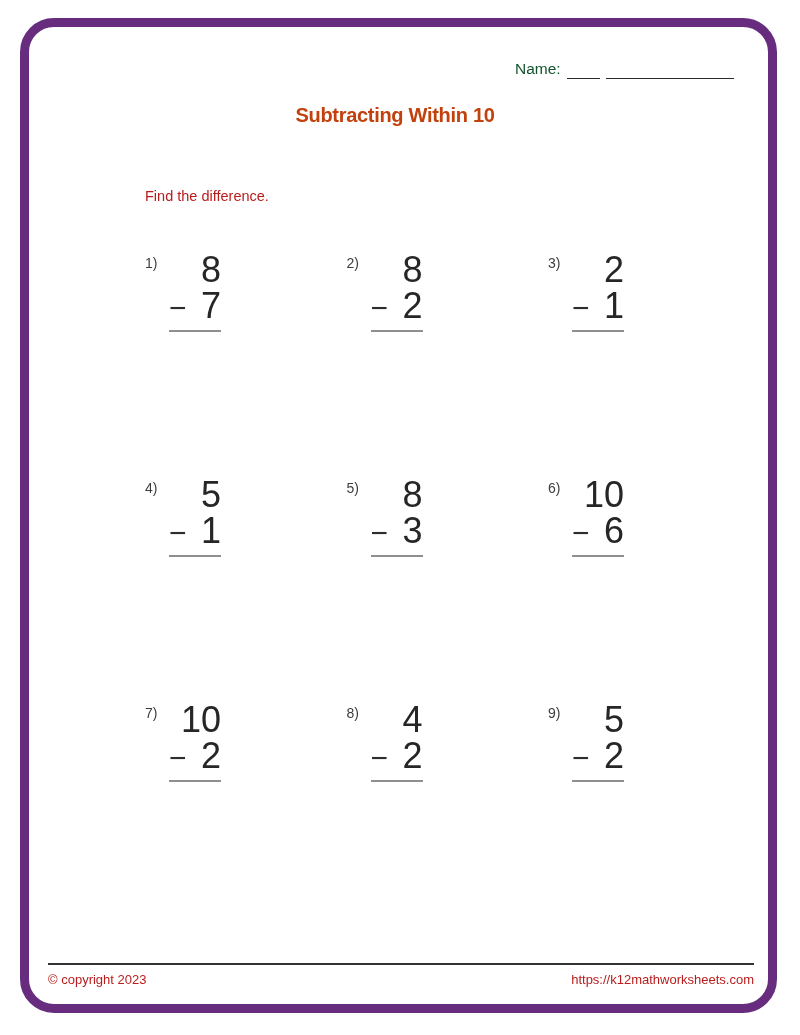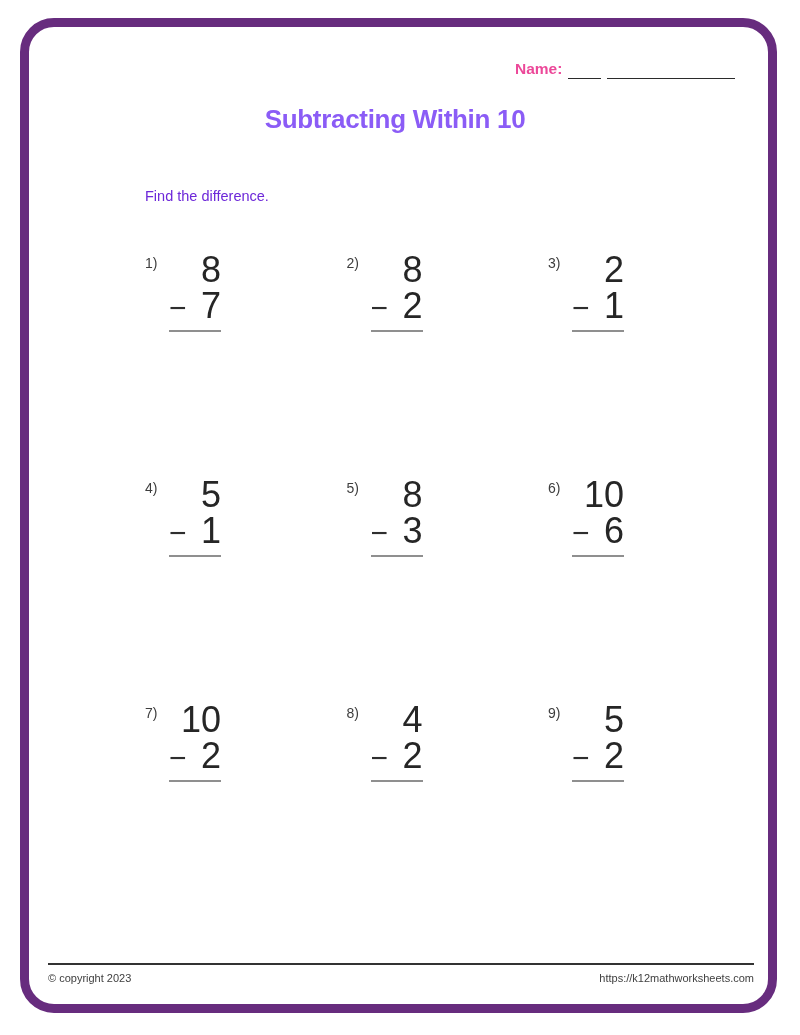--- a/index.html
+++ b/index.html
@@ -21,48 +21,47 @@
     background: #ffffff;
   }
   
   .name-row {
     position: absolute;
     left: 515px; top: 60px;
     display: flex;
     align-items: flex-end;
     gap: 6px;
     font-size: 15.5px;
-    color: #ec4899;
-    font-weight: bold;
+    color: #14532d;
   }
   .name-row .label { padding-bottom: 1px; }
   .nseg {
     display: inline-block;
     height: 18px;
     border-bottom: 1.5px solid #2b2b2b;
   }
   .nseg.short { width: 33px; }
   .nseg.long  { width: 128px; }
   
   .title {
     position: absolute;
     left: 0; top: 104px;
     width: 790px;
     text-align: center;
-    font-size: 26px;
+    font-size: 20px;
     font-weight: bold;
     letter-spacing: -0.3px;
-    color: #8b5cf6;
+    color: #c2410c;
   }
   
   .instructions {
     position: absolute;
     left: 145px; top: 188px;
     font-size: 14.5px;
-    color: #6d28d9;
+    color: #b91c1c;
   }
   
   .problems {
     position: absolute;
     left: 145px; top: 250px;
     display: grid;
     grid-template-columns: repeat(3, 201.5px);
     grid-template-rows: repeat(3, 225px);
   }
   .problem { position: relative; }
@@ -107,22 +106,22 @@
     left: 48px; top: 963px;
     width: 706px; height: 2px;
     background: #333333;
   }
   .footer-row {
     position: absolute;
     left: 48px; top: 972px;
     width: 706px;
     display: flex;
     justify-content: space-between;
-    font-size: 11px;
-    color: #404040;
+    font-size: 13px;
+    color: #b91c1c;
   }
 </style>
 </head>
 <body>
 
 <div class="frame"></div>
 
 <div class="name-row">
   <span class="label">Name:</span>
   <span class="nseg short"></span>

